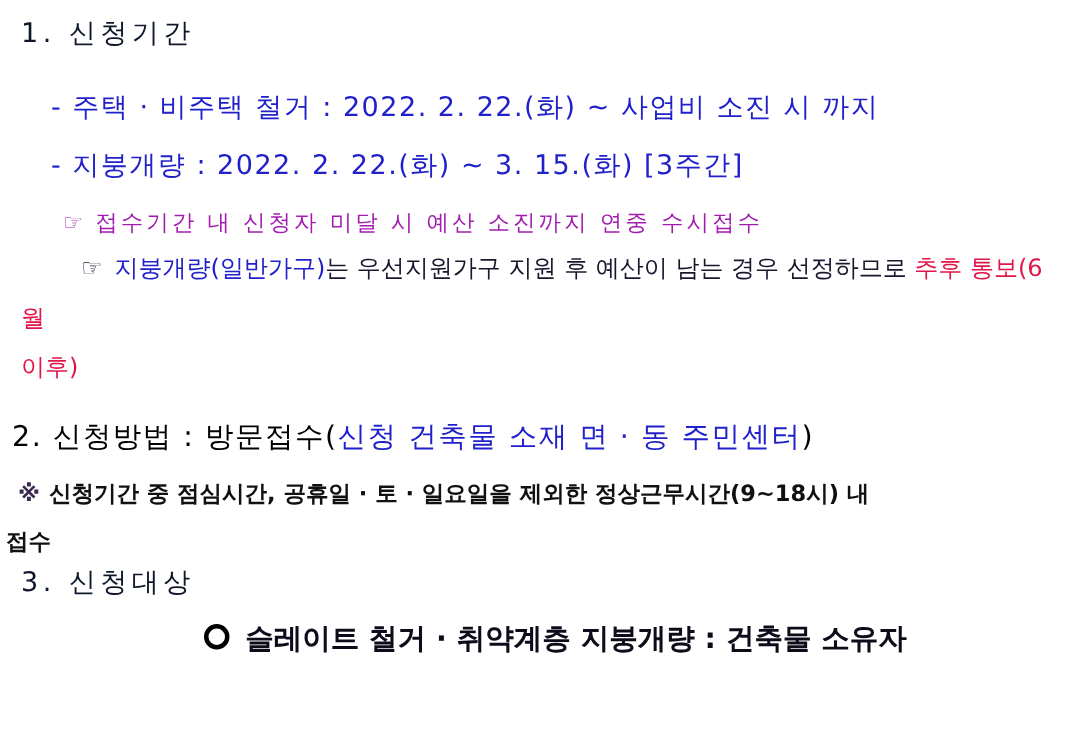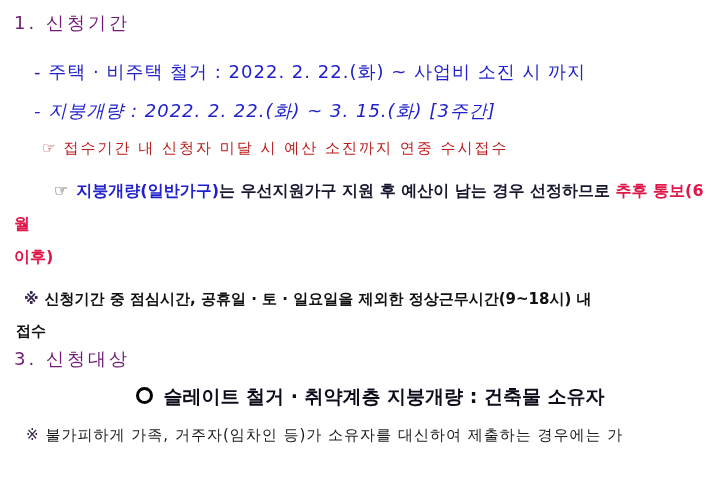--- a/index.html
+++ b/index.html
@@ -13,68 +13,68 @@
     padding-top: 10px;
     font-family: "DejaVu Sans", "Liberation Sans", sans-serif;
     color: #000000;
   }
   p { margin: 0; }
 
   .h-title {
     font-size: 18px;
     line-height: 22px;
     letter-spacing: 3px;
-    color: #701a75;
+    color: #0f172a;
   }
   .sec1-title { margin: 2px 0 0 14px; }
 
   .blue { color: #2121cb; }
   .red  { color: #e01649; }
   .dark { color: #17172e; }
 
   .date-item {
     font-size: 18px;
     line-height: 22px;
     letter-spacing: 1px;
     margin-left: 34px;
   }
   .item1 { margin-top: 27px; }
-  .item2 { margin-top: 17px; font-style: italic; }
+  .item2 { margin-top: 17px; }
 
   .note1 {
     font-size: 15px;
     line-height: 19px;
     letter-spacing: 2px;
     margin: 17px 0 0 42px;
-    color: #b91c1c;
+    color: #a21caf;
   }
   .hand { letter-spacing: 0; margin-right: 8px; }
 
   .note2 {
     font-size: 16px;
     line-height: 33px;
-    font-weight: bold;
-    margin-top: 16px;
+    font-weight: normal;
+    margin-top: 4px;
     padding-left: 14px;
     text-indent: 40px;
   }
 
   .sec2-title {
     font-size: 19px;
     line-height: 24px;
     letter-spacing: 1px;
     margin: 18px 0 0 8px;
   }
 
   .sec2-note {
     font-size: 15px;
     line-height: 32px;
     font-weight: bold;
     margin-top: 10px;
-    padding-left: 16px;
+    padding-left: 4px;
     text-indent: 8px;
     color: #111111;
   }
   .refmark { color: #3a2a52; margin-right: 6px; }
 
   .sec3-title { margin: 1px 0 0 14px; }
 
   .bullet-line {
     font-size: 19px;
     line-height: 24px;
@@ -111,22 +111,22 @@
   <p class="h-title sec1-title">1. 신청기간</p>
 
   <p class="date-item item1 blue">- 주택 · 비주택 철거 : 2022. 2. 22.(화) ~ 사업비 소진 시 까지</p>
 
   <p class="date-item item2 blue">- 지붕개량 : 2022. 2. 22.(화) ~ 3. 15.(화) [3주간]</p>
 
   <p class="note1"><span class="hand">☞</span><span>접수기간 내 신청자 미달 시 예산 소진까지 연중 수시접수</span></p>
 
   <p class="note2"><span class="hand dark">☞</span><span class="blue">지붕개량(일반가구)</span><span class="dark">는 우선지원가구 지원 후 예산이 남는 경우 선정하므로 </span><span class="red">추후 통보(6월</span><br><span class="red">이후)</span></p>
 
+  <p class="sec2-title"><span>2. 신청방법 : 방문접수(</span><span class="blue">신청 건축물 소재 면 · 동 주민센터</span><span>)</span></p>
 
   <p class="sec2-note"><span class="refmark">※</span><span>신청기간 중 점심시간, 공휴일 · 토 · 일요일을 제외한 정상근무시간(9~18시) 내</span><br><span>접수</span></p>
 
   <p class="h-title sec3-title">3. 신청대상</p>
 
   <p class="bullet-line"><span class="circle-bullet"></span><span>슬레이트 철거 · 취약계층 지붕개량 : 건축물 소유자</span></p>
 
-  <p class="sec3-note"><span class="refmark">※</span><span>불가피하게 가족, 거주자(임차인 등)가 소유자를 대신하여 제출하는 경우에는 가</span><br></p>
 
 </div>
 
 </body></html>

